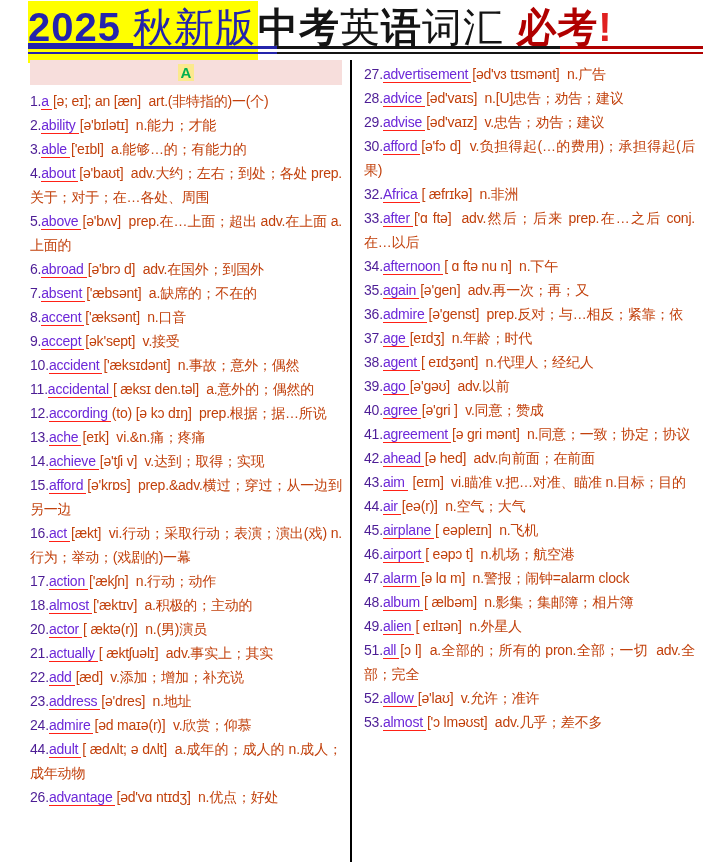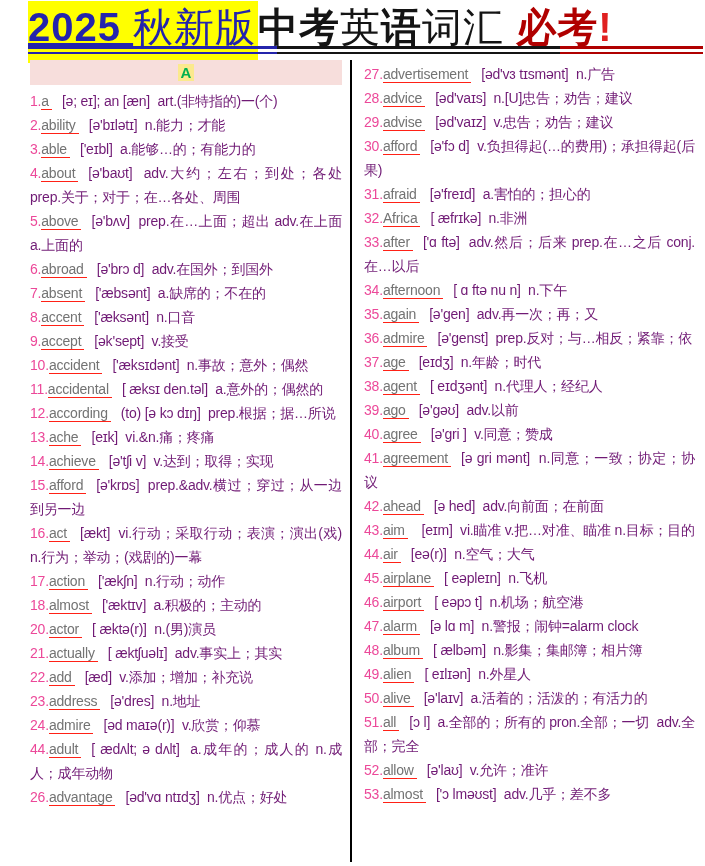--- a/index.html
+++ b/index.html
@@ -30,23 +30,23 @@
   .col-left{width:350px;box-sizing:border-box;padding:0 8px 0 30px;}
   .divider{width:2px;background:#000;}
   .col-right{flex:1;box-sizing:border-box;padding:2px 10px 0 12px;}
 
   .section-header{height:25px;line-height:25px;margin:0 0 4px 0;background:#F7DEDC;
                   text-align:center;font-size:15px;font-weight:bold;color:#00B050;}
   .a-chip{background:rgba(255,243,77,0.55);padding:0 3px;color:#00B050;}
 
   .entry{margin:0;font-size:14px;line-height:24px;text-align:justify;
          white-space:pre-wrap;word-break:break-word;letter-spacing:-0.2px;}
-  .num{color:#ec4899;}
-  .word{color:#737373;border-bottom:1.4px solid #FF2116;padding-right:3px;margin-right:10px;}
-  .rest{color:#701a75;}
+  .num{color:#4c1d95;}
+  .word{color:#6d28d9;border-bottom:1.4px solid #FF2116;padding-right:3px;margin-right:1px;}
+  .rest{color:#c2410c;}
 </style>
 </head>
 <body>
 
 <div class="page">
 
   <div class="title">
     <span class="hl-y"><span class="t-year">2025 </span><span class="t-edition">秋新版</span></span><span class="t-exam">中考</span><span class="t-sub1">英</span><span class="t-sub2">语</span><span class="t-vocab">词汇</span><span class="t-must"> 必考</span><span class="t-bang">!</span>
   </div>
   <div class="rule rule1"></div>
@@ -80,39 +80,37 @@
         <p class="entry"><span class="num">24.</span><span class="word">admire</span><span class="rest">[əd maɪə(r)]  v.欣赏；仰慕</span></p>
         <p class="entry"><span class="num">44.</span><span class="word">adult</span><span class="rest">[ ædʌlt; ə dʌlt]  a.成年的；成人的 n.成人；成年动物</span></p>
         <p class="entry"><span class="num">26.</span><span class="word">advantage</span><span class="rest">[əd'vɑ ntɪdʒ]  n.优点；好处</span></p>
       </div>
     <div class="divider"></div>
     <div class="col-right" id="col-right">
         <p class="entry"><span class="num">27.</span><span class="word">advertisement</span><span class="rest">[əd'vɜ tɪsmənt]  n.广告</span></p>
         <p class="entry"><span class="num">28.</span><span class="word">advice</span><span class="rest">[əd'vaɪs]  n.[U]忠告；劝告；建议</span></p>
         <p class="entry"><span class="num">29.</span><span class="word">advise</span><span class="rest">[əd'vaɪz]  v.忠告；劝告；建议</span></p>
         <p class="entry"><span class="num">30.</span><span class="word">afford</span><span class="rest">[ə'fɔ d]  v.负担得起(…的费用)；承担得起(后果)</span></p>
-        <p class="entry"><span class="num">31.</span><span class="word">afraid</span><span class="rest">[ə'freɪd]  a.害怕的；担心的</span></p>
         <p class="entry"><span class="num">32.</span><span class="word">Africa</span><span class="rest">[ æfrɪkə]  n.非洲</span></p>
         <p class="entry"><span class="num">33.</span><span class="word">after</span><span class="rest">['ɑ ftə]  adv.然后；后来 prep.在…之后 conj.在…以后</span></p>
         <p class="entry"><span class="num">34.</span><span class="word">afternoon</span><span class="rest">[ ɑ ftə nu n]  n.下午</span></p>
         <p class="entry"><span class="num">35.</span><span class="word">again</span><span class="rest">[ə'gen]  adv.再一次；再；又</span></p>
         <p class="entry"><span class="num">36.</span><span class="word">admire</span><span class="rest">[ə'genst]  prep.反对；与…相反；紧靠；依</span></p>
         <p class="entry"><span class="num">37.</span><span class="word">age</span><span class="rest">[eɪdʒ]  n.年龄；时代</span></p>
         <p class="entry"><span class="num">38.</span><span class="word">agent</span><span class="rest">[ eɪdʒənt]  n.代理人；经纪人</span></p>
         <p class="entry"><span class="num">39.</span><span class="word">ago</span><span class="rest">[ə'gəʊ]  adv.以前</span></p>
         <p class="entry"><span class="num">40.</span><span class="word">agree</span><span class="rest">[ə'gri ]  v.同意；赞成</span></p>
         <p class="entry"><span class="num">41.</span><span class="word">agreement</span><span class="rest">[ə gri mənt]  n.同意；一致；协定；协议</span></p>
         <p class="entry"><span class="num">42.</span><span class="word">ahead</span><span class="rest">[ə hed]  adv.向前面；在前面</span></p>
         <p class="entry"><span class="num">43.</span><span class="word">aim</span><span class="rest"> [eɪm]  vi.瞄准 v.把…对准、瞄准 n.目标；目的</span></p>
         <p class="entry"><span class="num">44.</span><span class="word">air</span><span class="rest">[eə(r)]  n.空气；大气</span></p>
         <p class="entry"><span class="num">45.</span><span class="word">airplane</span><span class="rest">[ eəpleɪn]  n.飞机</span></p>
         <p class="entry"><span class="num">46.</span><span class="word">airport</span><span class="rest">[ eəpɔ t]  n.机场；航空港</span></p>
         <p class="entry"><span class="num">47.</span><span class="word">alarm</span><span class="rest">[ə lɑ m]  n.警报；闹钟=alarm clock</span></p>
         <p class="entry"><span class="num">48.</span><span class="word">album</span><span class="rest">[ ælbəm]  n.影集；集邮簿；相片簿</span></p>
         <p class="entry"><span class="num">49.</span><span class="word">alien</span><span class="rest">[ eɪlɪən]  n.外星人</span></p>
-        <p class="entry"><span class="num">50.</span><span class="word">alive</span><span class="rest">[ə'laɪv]  a.活着的；活泼的；有活力的</span></p>
         <p class="entry"><span class="num">51.</span><span class="word">all</span><span class="rest">[ɔ l]  a.全部的；所有的 pron.全部；一切  adv.全部；完全</span></p>
         <p class="entry"><span class="num">52.</span><span class="word">allow</span><span class="rest">[ə'laʊ]  v.允许；准许</span></p>
         <p class="entry"><span class="num">53.</span><span class="word">almost</span><span class="rest">['ɔ lməʊst]  adv.几乎；差不多</span></p>
       </div>
   </div>
 
 </div>
 
 </body></html>

